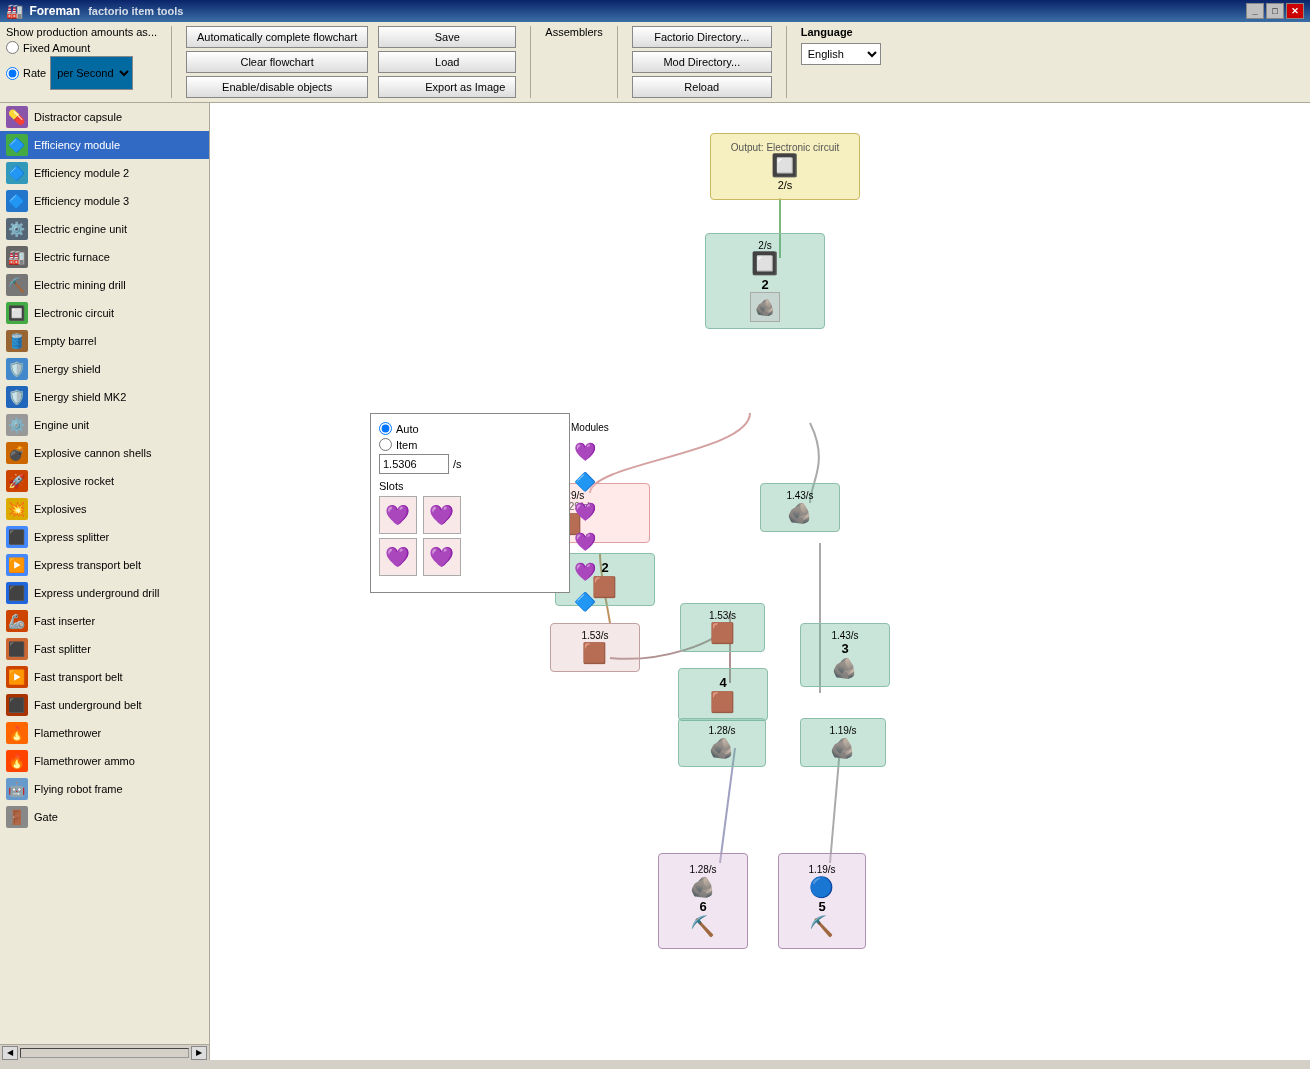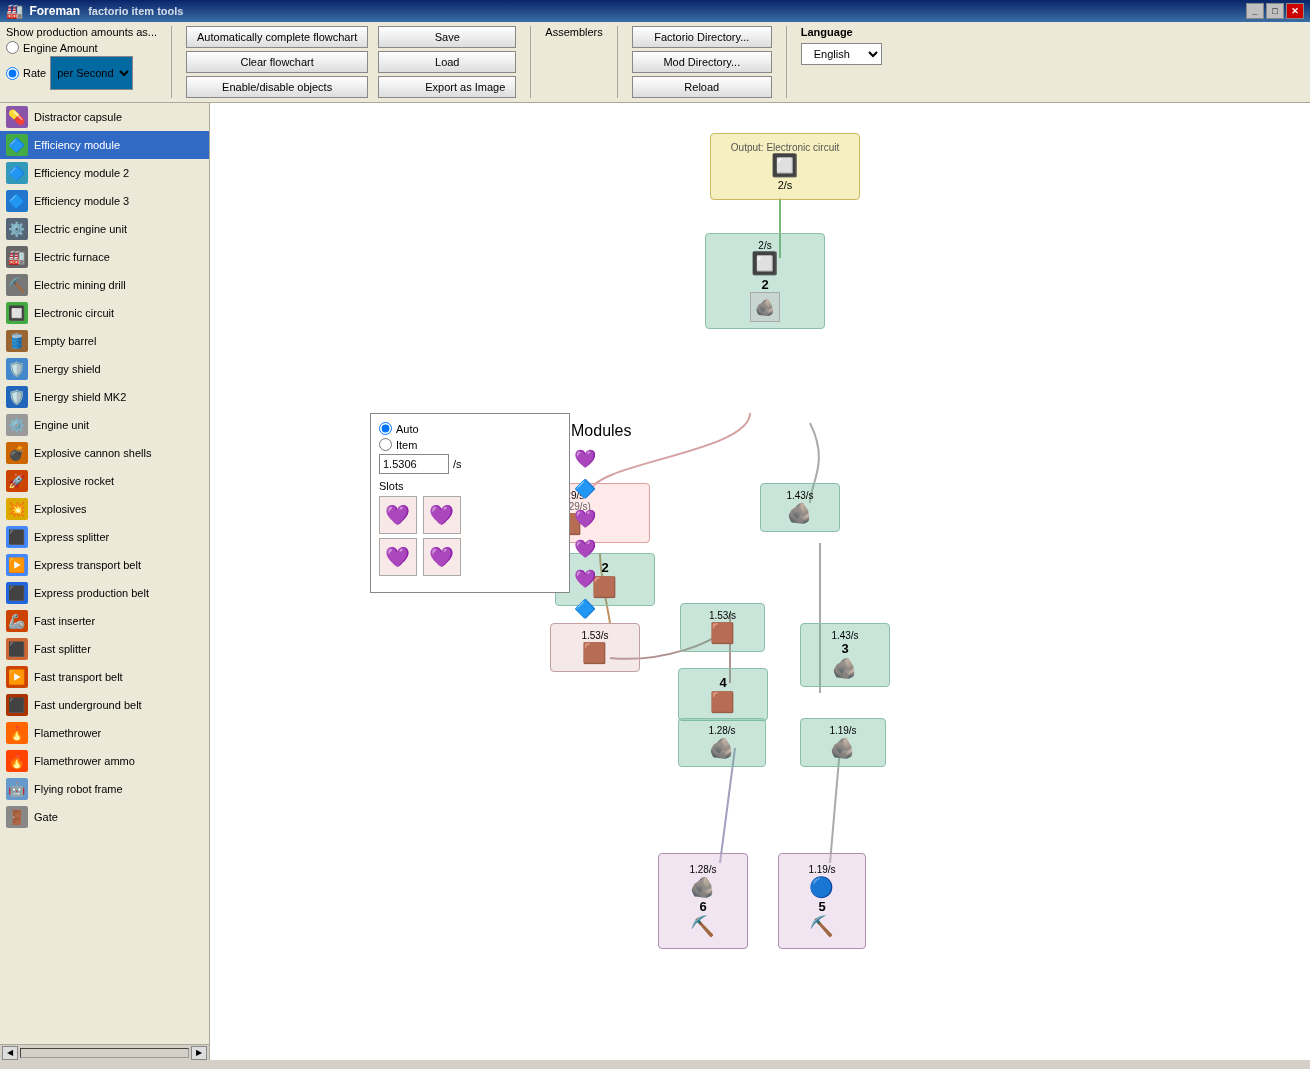--- a/index.html
+++ b/index.html
@@ -74,21 +74,21 @@
     .checkbox-row { display: flex; align-items: center; gap: 4px; }
 
     .separator-v { width: 1px; background: #aca899; align-self: stretch; margin: 0 4px; }
 
     .lang-label { font-size: 11px; font-weight: bold; margin-bottom: 2px; }
     .lang-select {
       border: 1px solid #888;
       background: white;
       font-size: 11px;
       height: 22px;
-      padding: 0 8px;
+      padding: 0 2px;
       min-width: 80px;
     }
 
     
     #main {
       display: flex;
       flex-direction: row;
       height: calc(1069px - 22px - 90px);
     }
 
@@ -215,21 +215,21 @@
   </div>
 </div>
 
 <div id="toolbar">
 
   <div class="toolbar-group">
     <span style="font-size:11px;">Show production amounts as...</span>
     <div class="xp-radio-group">
       <label class="xp-radio-row">
         <input type="radio" name="prodamt" style="">
-        <span>Engine Amount</span>
+        <span>Fixed Amount</span>
       </label>
       <label class="xp-radio-row">
         <input type="radio" name="prodamt" checked="" style="">
         <span>Rate</span>
         <select class="rate-select">
           <option>per Second</option>
           <option>per Minute</option>
         </select>
       </label>
     </div>
@@ -360,21 +360,21 @@
         <span>Express splitter</span>
       </div>
 
       <div class="sidebar-item">
         <div class="item-icon" style="background:#4488ff; color:white;">▶️</div>
         <span>Express transport belt</span>
       </div>
 
       <div class="sidebar-item">
         <div class="item-icon" style="background:#2266dd; color:white;">⬛</div>
-        <span>Express production belt</span>
+        <span>Express underground drill</span>
       </div>
 
       <div class="sidebar-item">
         <div class="item-icon" style="background:#cc4400; color:white;">🦾</div>
         <span>Fast inserter</span>
       </div>
 
       <div class="sidebar-item">
         <div class="item-icon" style="background:#cc6633; color:white;">⬛</div>
         <span>Fast splitter</span>
@@ -538,21 +538,21 @@
           <div class="module-slots-label">Slots</div>
           <div class="slots-grid">
             <div class="slot-box" style="background:#f8e8e8;">💜</div>
             <div class="slot-box" style="background:#f8e8e8;">💜</div>
             <div class="slot-box" style="background:#f8e8e8;">💜</div>
             <div class="slot-box" style="background:#f8e8e8;">💜</div>
           </div>
         </div>
 
         <div style="position:absolute; right:-70px; top:0; width:60px;">
-          <div style="font-size:16px; margin-bottom:4px;">Modules</div>
+          <div style="font-size:10px; margin-bottom:4px;">Modules</div>
           <div class="module-chip">💜</div>
           <div class="module-chip">🔷</div>
           <div class="module-chip">💜</div>
           <div class="module-chip">💜</div>
           <div class="module-chip">💜</div>
           <div class="module-chip">🔷</div>
         </div>
       </div>
     </div>
 

